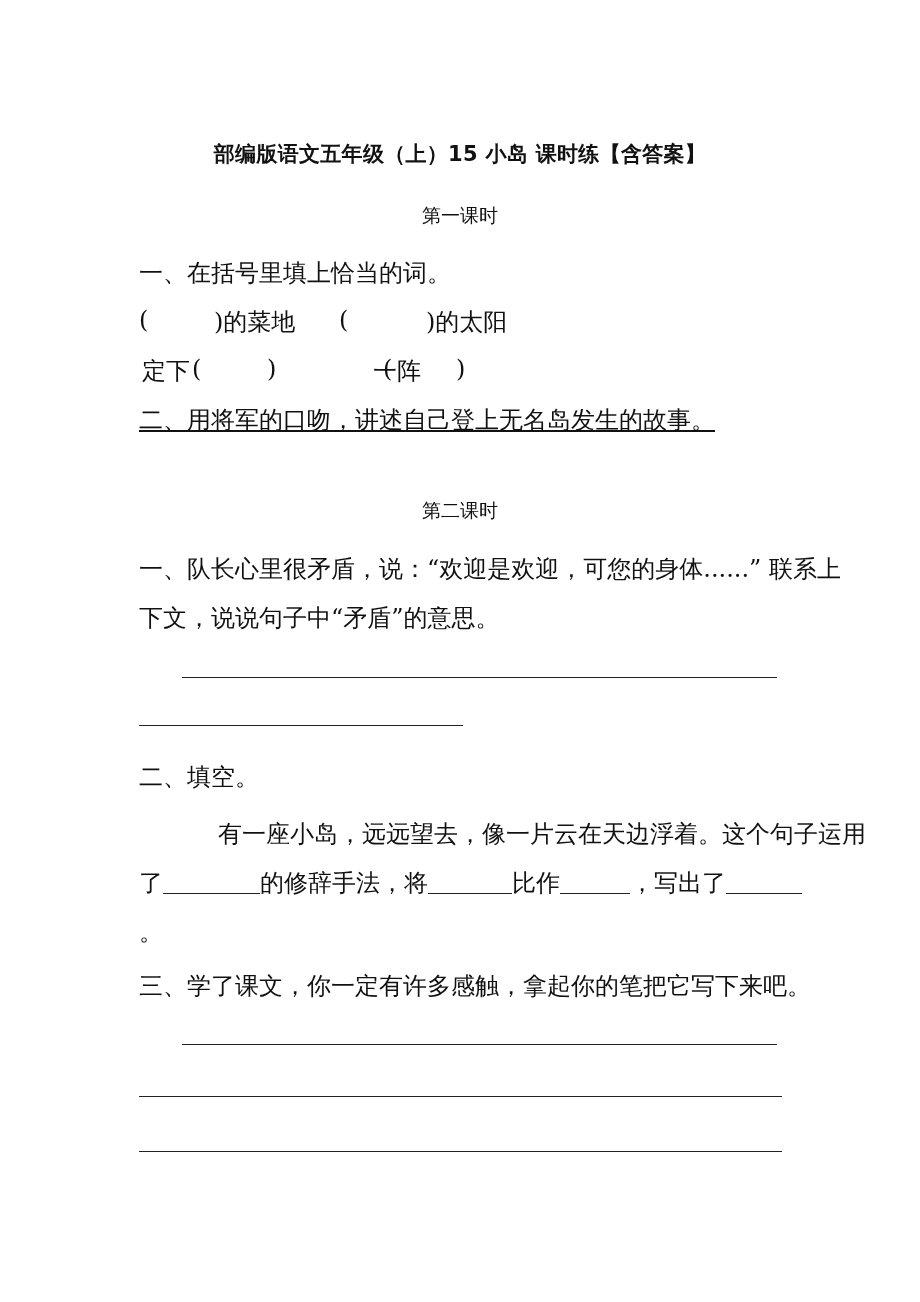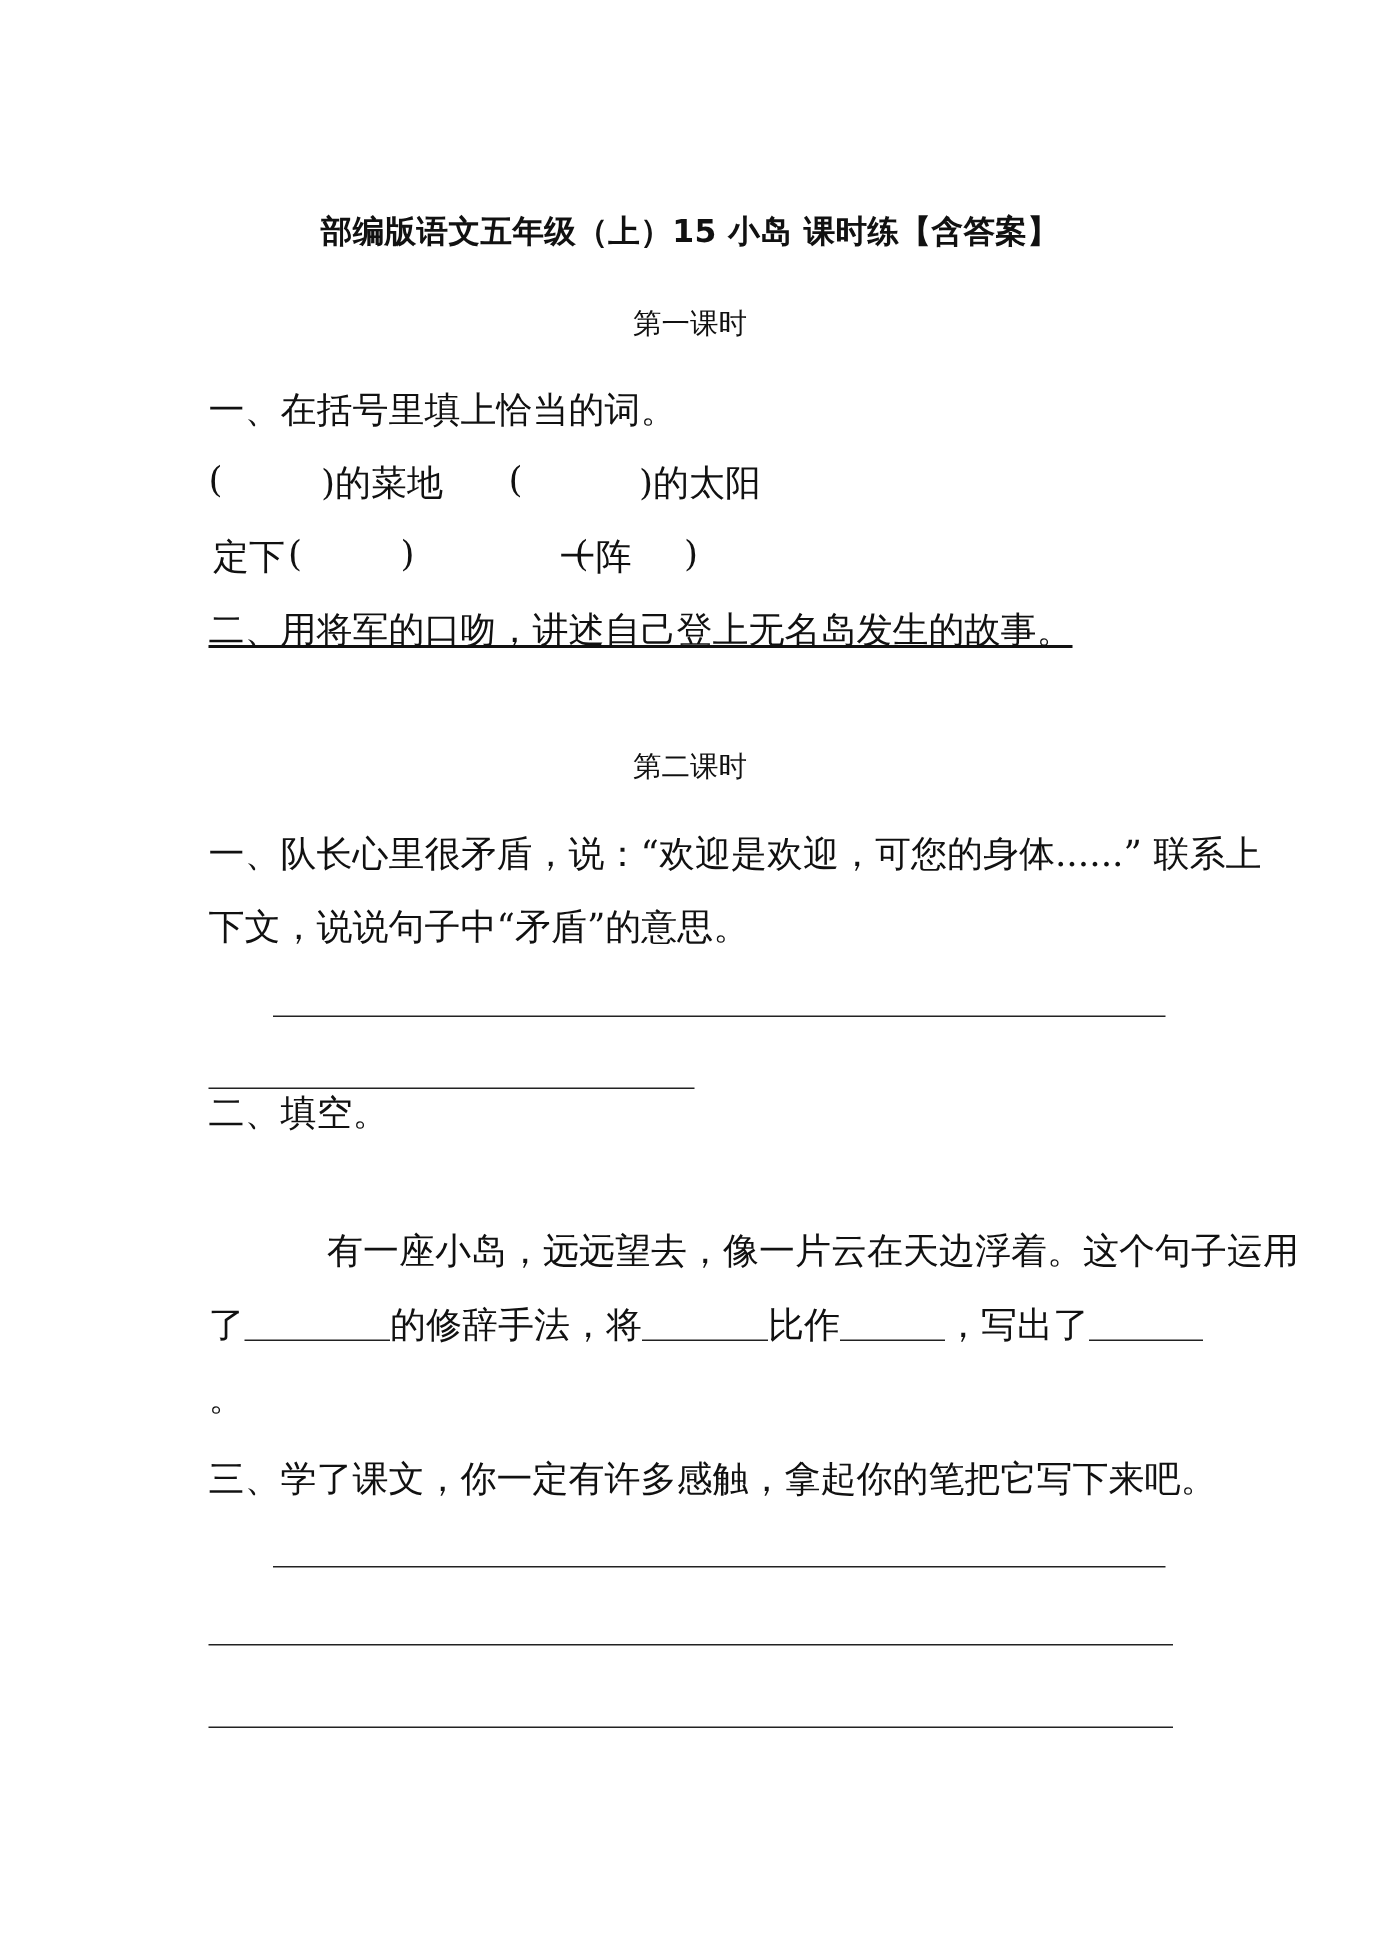--- a/index.html
+++ b/index.html
@@ -39,21 +39,21 @@
 <div class="abs t" style="left:139px; top:404px;text-decoration:underline;">二、用将军的口吻，讲述自己登上无名岛发生的故事。</div>
 
 <div class="abs sub" style="top:498px;">第二课时</div>
 
 <div class="abs t" style="left:139px; top:553px;">一、队长心里很矛盾，说：“欢迎是欢迎，可您的身体......”  联系上</div>
 <div class="abs t" style="left:139px; top:602px;">下文，说说句子中“矛盾”的意思。</div>
 
 <div class="line" style="left:182px; width:595px; top:677px;"></div>
 <div class="line" style="left:139px; width:324px; top:725px;"></div>
 
-<div class="abs t" style="left:139px; top:726px;">二、填空。</div>
+<div class="abs t" style="left:139px; top:761px;">二、填空。</div>
 
 <div class="abs t" style="left:182px; top:818px;margin-left:36px;">有一座小岛，远远望去，像一片云在天边浮着。这个句子运用</div>
 
 <div class="abs t" style="left:139px; top:867px;">
   <span>了</span><span class="blank" style="width:97px;"></span><span>的修辞手法，将</span><span class="blank" style="width:84px;"></span><span>比作</span><span class="blank" style="width:70px;"></span><span>，写出了</span><span class="blank" style="width:76px;"></span>
 </div>
 
 <div class="abs t" style="left:139px; top:916px;">。</div>
 
 <div class="abs t" style="left:139px; top:970px;">三、学了课文，你一定有许多感触，拿起你的笔把它写下来吧。</div>

